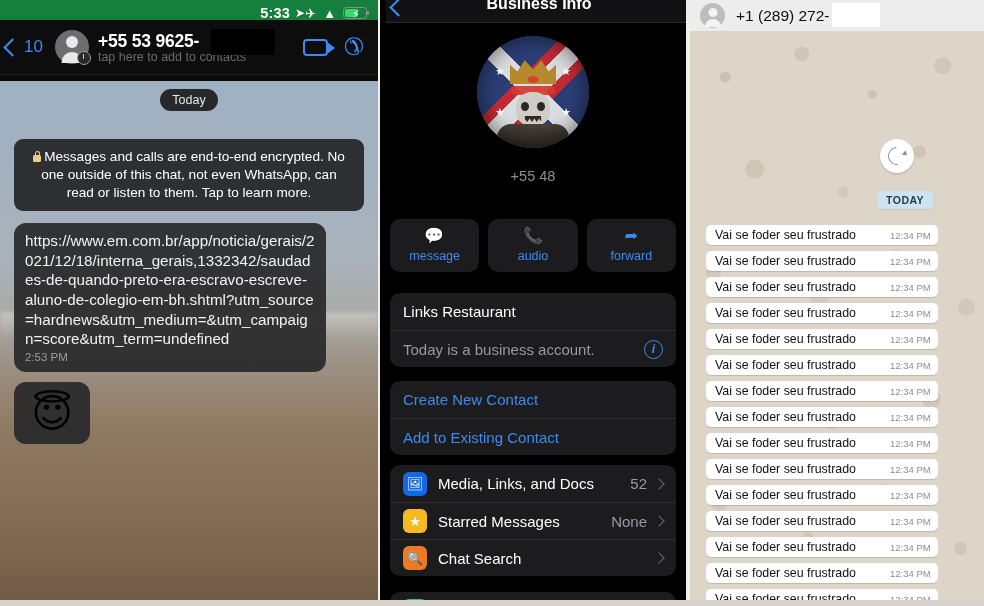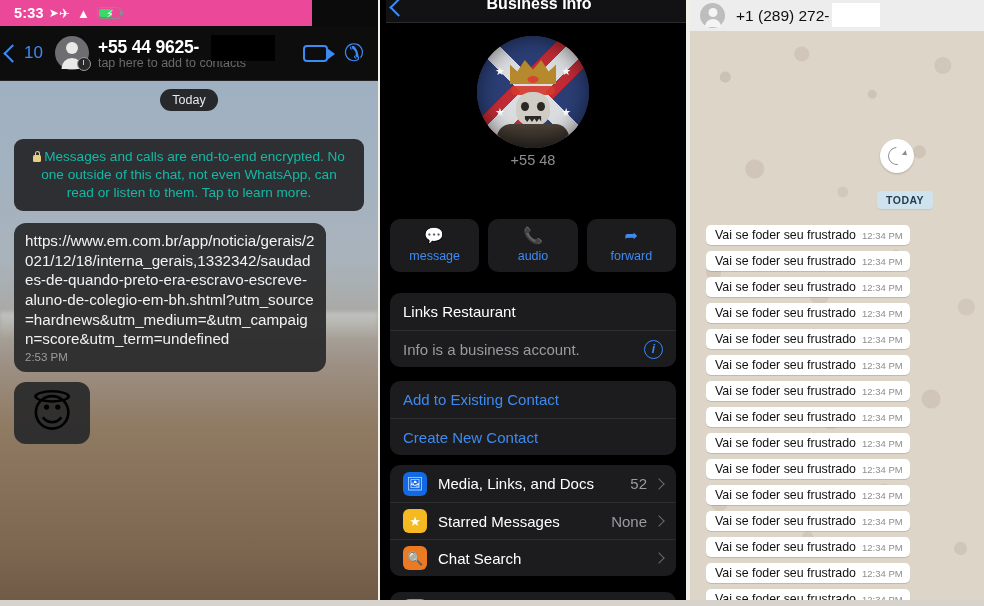--- a/index.html
+++ b/index.html
@@ -25,33 +25,33 @@
         #87705a 78%,
         #7d6650 90%,
         #6e5944 100%);
   }
   .wallpaper:after{
     content:"";position:absolute;left:0;top:44%;width:100%;height:5%;
     background:linear-gradient(180deg,rgba(216,216,214,0.55),rgba(180,172,160,0.1));
     filter:blur(2px);
   }
   .statusbar{
-    position:absolute;left:0;top:0;width:312px;height:26px;background:#ec4899;
-    display:flex;align-items:center;justify-content:flex-start;
+    position:absolute;left:0;top:0;width:378px;height:26px;background:#15803d;
+    display:flex;align-items:center;justify-content:flex-end;
     padding:0 11px 0 14px;box-sizing:border-box;color:#fff;
   }
   .sb-left{display:flex;align-items:center;gap:5px;font-size:14.5px;font-weight:600;letter-spacing:.2px;}
   .sb-right{display:flex;align-items:center;gap:7px;}
   .batt{position:relative;width:24px;height:12px;border:1.4px solid #8c8c8e;border-radius:3.4px;box-sizing:border-box;}
   .batt i{position:absolute;left:1px;top:1px;bottom:1px;width:13px;background:#3ad867;border-radius:2px;display:block;}
   .batt:after{content:"";position:absolute;right:-3.4px;top:3.4px;width:2px;height:4px;background:#8c8c8e;border-radius:0 1px 1px 0;}
   .bolt{position:absolute;left:8px;top:-1px;font-size:11px;color:#fff;line-height:14px;}
 
   .chat-header{
-    position:absolute;left:0;top:26px;width:378px;height:55px;background:#0d0d0e;
+    position:absolute;left:0;top:20px;width:378px;height:55px;background:#0d0d0e;
     display:flex;align-items:center;padding:0 10px 0 6px;box-sizing:border-box;
     border-bottom:1px solid #232325;
   }
   .hdr-back{display:flex;align-items:center;color:#3d8bf2;gap:3px;cursor:pointer;}
   .chev-l{width:11px;height:11px;border-left:2.6px solid #3d8bf2;border-bottom:2.6px solid #3d8bf2;transform:rotate(45deg);display:inline-block;margin-right:2px;}
   .hdr-back span{font-size:17px;font-weight:400;}
   .hdr-avatar{
     width:34px;height:34px;border-radius:50%;background:#6e6e72;margin:0 9px 0 12px;
     position:relative;flex:none;overflow:visible;
   }
@@ -73,21 +73,21 @@
 
   .msgs{position:absolute;left:0;top:81px;width:378px;height:525px;padding:0 14px;box-sizing:border-box;}
   .daypill{
     margin:8px auto 0;display:table;background:rgba(28,28,30,.92);color:#e9e9ea;
     font-size:12.5px;padding:4px 12px;border-radius:11px;font-weight:500;
   }
   .sysbubble{
     margin:12px auto 0;background:rgba(37,37,39,.93);border-radius:9px;
     padding:9px 12px;text-align:center;line-height:1.33;font-size:13.6px;
   }
-  .sysbubble.enc{color:#14b8a6;margin-top:28px;}
+  .sysbubble.enc{color:#ffffff;margin-top:28px;}
   .sysbubble.timer{color:#dedee2;margin-top:14px;}
   .lockglyph{display:inline-block;width:8px;height:7px;background:#e8cf84;border-radius:1.5px;position:relative;margin-right:3px;vertical-align:-1px;}
   .lockglyph:before{content:"";position:absolute;left:1.6px;top:-4px;width:4.8px;height:5px;border:1.5px solid #e8cf84;border-bottom:none;border-radius:3px 3px 0 0;box-sizing:border-box;}
   .timerglyph{display:inline-block;width:11px;height:11px;border:1.5px solid #dedee2;border-radius:50%;border-right-color:transparent;position:relative;vertical-align:-1px;margin-right:3px;}
   .timerglyph:after{content:"";position:absolute;left:3.6px;top:1px;width:1.3px;height:4.2px;background:#dedee2;}
 
   .urlbubble{
     margin:12px 0 0 0;max-width:290px;background:rgba(42,42,44,.94);border-radius:12px;
     padding:8px 11px 7px;color:#f2f2f4;font-size:15.2px;line-height:1.29;
     word-break:break-all;position:relative;
@@ -136,21 +136,21 @@
   }
   .bigavatar .skull:before,.bigavatar .skull:after{content:"";position:absolute;top:10px;width:8px;height:9px;border-radius:50%;background:#2b2926;}
   .bigavatar .skull:before{left:5px;}
   .bigavatar .skull:after{right:5px;}
   .bigavatar .teeth{position:absolute;left:50%;transform:translateX(-50%);bottom:4px;width:17px;height:6px;background:#2b2926;
     clip-path:polygon(0 0,100% 0,100% 100%,86% 40%,72% 100%,58% 40%,44% 100%,30% 40%,16% 100%,0 40%);}
   .bigavatar .torso{position:absolute;left:50%;bottom:-2px;transform:translateX(-50%);width:72px;height:26px;background:linear-gradient(180deg,#4a4036,#2b2622);border-radius:14px 14px 0 0;}
   .bigavatar .shade{position:absolute;inset:0;border-radius:50%;box-shadow:inset 0 0 22px rgba(0,0,0,.55);}
 
   .mid-name{color:#fff;font-size:22px;font-weight:700;font-style:italic;margin-top:14px;letter-spacing:.3px;}
-  .mid-phone{color:#8e8e93;font-size:14.5px;margin-top:4px;}
+  .mid-phone{color:#8e8e93;font-size:14.5px;margin-top:20px;}
 
   .actionrow{position:absolute;left:0;top:219px;width:306px;display:flex;gap:9px;padding:0 10px;box-sizing:border-box;}
   .actionbtn{
     flex:1;background:#1c1c1e;border-radius:10px;height:53px;display:flex;flex-direction:column;
     align-items:center;justify-content:center;gap:5px;color:#3d8bf2;font-size:12.5px;cursor:pointer;
   }
   .actionbtn .glyph{font-size:16px;line-height:1;}
 
   .card{position:absolute;left:10px;width:286px;background:#1c1c1e;border-radius:10px;overflow:hidden;}
   .card-biz{top:293px;}
@@ -218,21 +218,21 @@
   .r-today{
     position:absolute;left:187px;top:191px;background:#cfe3ef;color:#1f3b4d;font-size:10.5px;font-weight:600;
     letter-spacing:.5px;padding:3px 9px;border-radius:4px;z-index:2;box-shadow:0 1px 1px rgba(0,0,0,.08);
   }
   .r-msgs{position:absolute;left:0;top:31px;width:294px;height:575px;overflow:hidden;}
   .r-bubble{
     position:absolute;left:16px;background:#fff;border-radius:5px;box-shadow:0 1px .5px rgba(0,0,0,.13);
     padding:3px 7px 3px 9px;display:flex;align-items:baseline;gap:6px;white-space:nowrap;
   }
   .r-bubble .txt{color:#101010;font-size:12.4px;}
-  .r-bubble .tm{color:#8d8d8d;font-size:9.5px;}
+  .r-bubble .tm{color:#8d8d8d;font-size:9.5px;margin-left:28px;}
   .bottombar{position:absolute;left:0;bottom:0;width:984px;height:6px;background:#d7d3cc;}
   .leftbar{position:absolute;left:0;bottom:0;width:378px;height:6px;background:#ebebeb;}
 </style>
 </head>
 <body>
 
 <div class="stage">
 
   <div class="panel-left">
     <div class="wallpaper"></div>
@@ -256,21 +256,21 @@
       <div class="hdr-back">
         <i class="chev-l"></i>
         <span>10</span>
       </div>
       <div class="hdr-avatar">
         <div class="head"></div>
         <div class="body"></div>
         <div class="timerdot"></div>
       </div>
       <div class="hdr-names">
-        <div class="hdr-title">+55 44 9625-</div>
+        <div class="hdr-title">+55 53 9625-</div>
         <div class="hdr-sub">tap here to add to contacts</div>
         <div class="redact"></div>
       </div>
       <div class="hdr-actions">
         <span class="ic-video"></span>
         <span class="ic-phone">✆</span>
       </div>
     </div>
 
     <div class="msgs">
@@ -331,31 +331,31 @@
         <span class="glyph">➦</span>
         <span>forward</span>
       </div>
     </div>
 
     <div class="card card-biz">
       <div class="row">
         <span class="label">Links Restaurant</span>
       </div>
       <div class="row">
-        <span class="label sub">Info is a business account.</span>
+        <span class="label sub">Today is a business account.</span>
         <span class="infoicon">i</span>
       </div>
     </div>
 
     <div class="card card-contact">
       <div class="row blue">
+        <span class="label">Create New Contact</span>
+      </div>
+      <div class="row blue">
         <span class="label">Add to Existing Contact</span>
-      </div>
-      <div class="row blue">
-        <span class="label">Create New Contact</span>
       </div>
     </div>
 
     <div class="card card-media">
       <div class="row media">
         <span class="tile blue">🖼</span>
         <span class="label">Media, Links, and Docs</span>
         <span class="count">52</span>
         <span class="chev-r"></span>
       </div>

